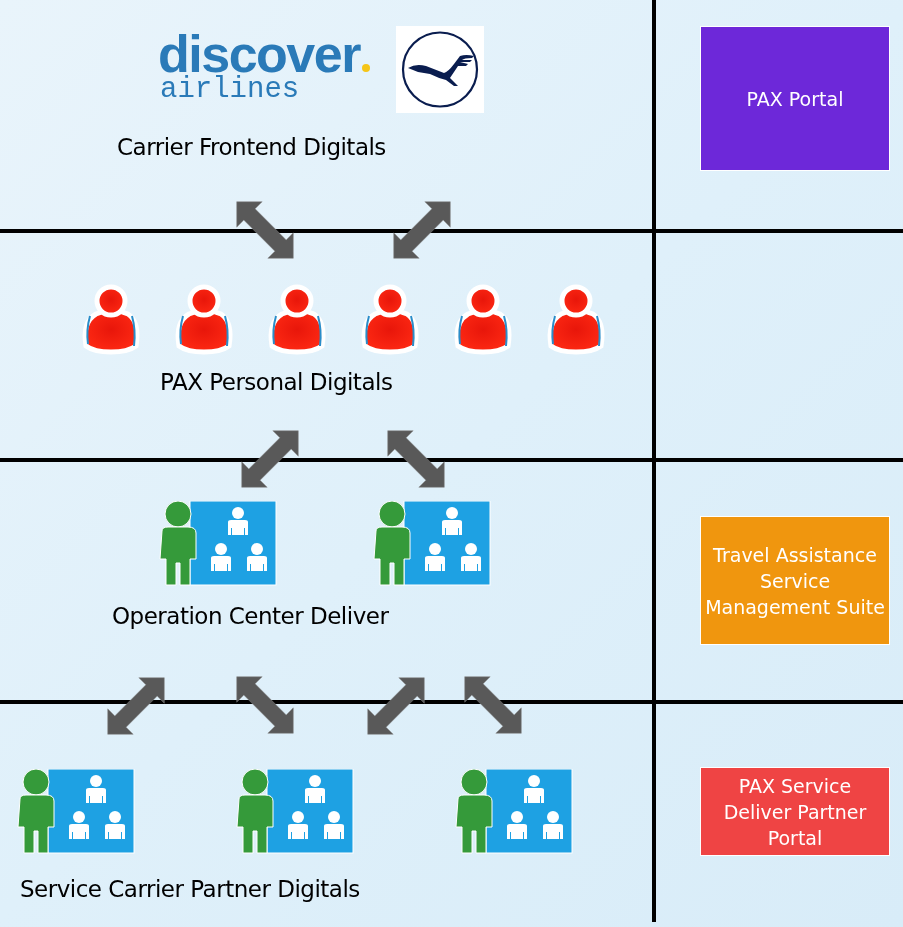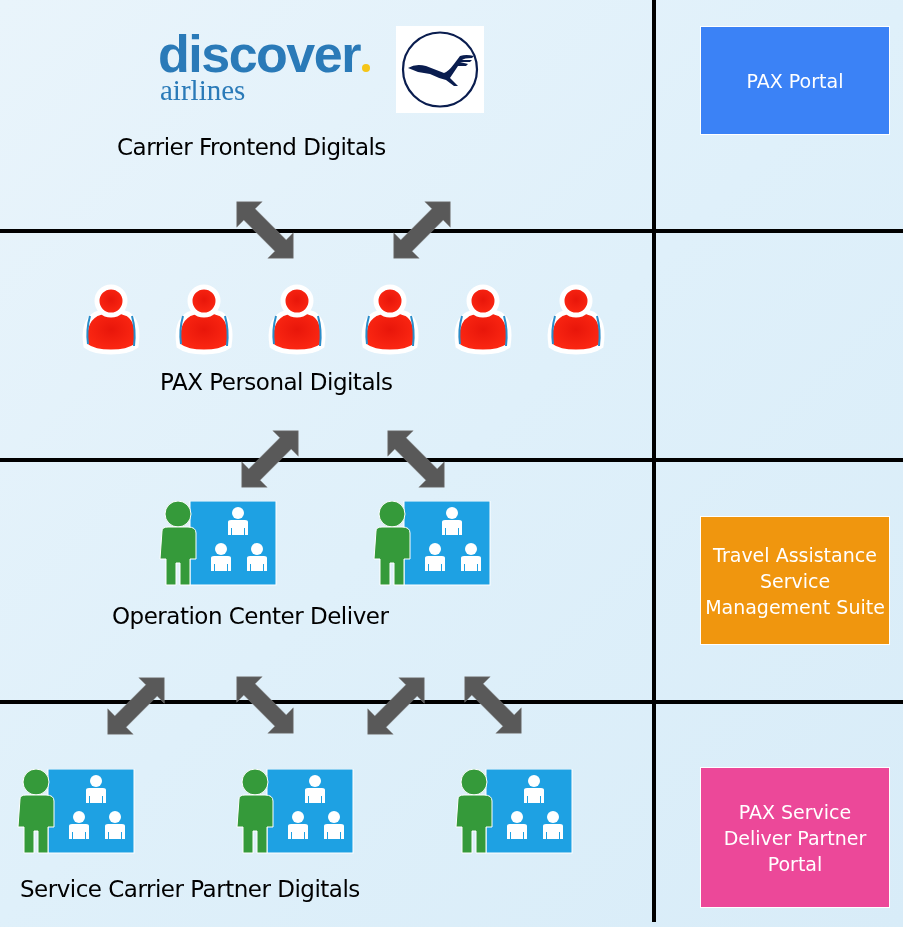--- a/index.html
+++ b/index.html
@@ -16,21 +16,21 @@
   }
   .sidebox {
     position:absolute; left:701px; width:188px; color:#fff; font-size:19px;
     display:flex; align-items:center; justify-content:center; text-align:center;
     line-height:26px; box-shadow: 0 0 0 1px #fff;
     font-family: "DejaVu Sans", sans-serif;
   }
   .logo-discover { position:absolute; left:158px; top:32px; }
   .logo-discover .d1 { font-family:"Liberation Sans", sans-serif; font-weight:bold; font-size:52px; color:#2a7ab8; letter-spacing:-1.5px; line-height:44px; }
   .logo-discover .dot { display:inline-block; width:8px; height:8px; border-radius:50%; background:#f5c518; margin-left:2px; }
-  .logo-discover .d2 { font-family:Liberation Serif, serif; font-size:29px; color:#2a7ab8; line-height:28px; margin-left:2px; }
+  .logo-discover .d2 { font-family:Liberation Mono, monospace; font-size:29px; color:#2a7ab8; line-height:28px; margin-left:2px; }
   .logo-lh { position:absolute; left:396px; top:26px; width:88px; height:87px; background:#fff; }
   .icon { position:absolute; }
   .arrow { position:absolute; }
 </style>
 </head>
 <body>
 
 <div class="hline" style="top:229px"></div>
 <div class="hline" style="top:458px"></div>
 <div class="hline" style="top:700px"></div>
@@ -45,27 +45,27 @@
     <circle cx="44" cy="43.5" r="37" fill="none" stroke="#0a1d4f" stroke-width="2.2"></circle>
     <path d="M12 42 Q20 37 30 40 L48 47 Q52 46 58 38 L64 30 Q70 28 78 30 L76 32 Q68 32 66 34 L76 34 L74 36 L64 36 L72 38 L70 40 L62 40 Q58 46 54 52 L62 60 L58 60 L50 54 Q42 52 34 48 L22 46 Z" fill="#0a1d4f"></path>
   </svg>
 </div>
 
 <div class="title" style="left:117px; top:134px">Carrier Frontend Digitals</div>
 <div class="title" style="left:160px; top:369px">PAX Personal Digitals</div>
 <div class="title" style="left:112px; top:603px">Operation Center Deliver</div>
 <div class="title" style="left:20px; top:876px">Service Carrier Partner Digitals</div>
 
-<div class="sidebox" style="top:27px; height:107px; background:#3b82f6">
+<div class="sidebox" style="top:27px; height:143px; background:#6d28d9">
     <span>PAX Portal</span>
   </div>
 <div class="sidebox" style="top:517px; height:127px; background:#f0960e; padding:0 4px; box-sizing:border-box">
     <span>Travel Assistance Service Management Suite</span>
   </div>
-<div class="sidebox" style="top:768px; height:139px; background:#ec4899; padding:0 14px; box-sizing:border-box">
+<div class="sidebox" style="top:768px; height:87px; background:#ef4444; padding:0 14px; box-sizing:border-box">
     <span>PAX Service Deliver Partner Portal</span>
   </div>
 
 <svg width="0" height="0" style="position:absolute">
   <defs>
     <radialGradient id="pg" cx="50%" cy="45%" r="60%">
       <stop offset="0%" stop-color="#e8160a"></stop>
       <stop offset="100%" stop-color="#ff2a14"></stop>
     </radialGradient>
     <g id="person">

